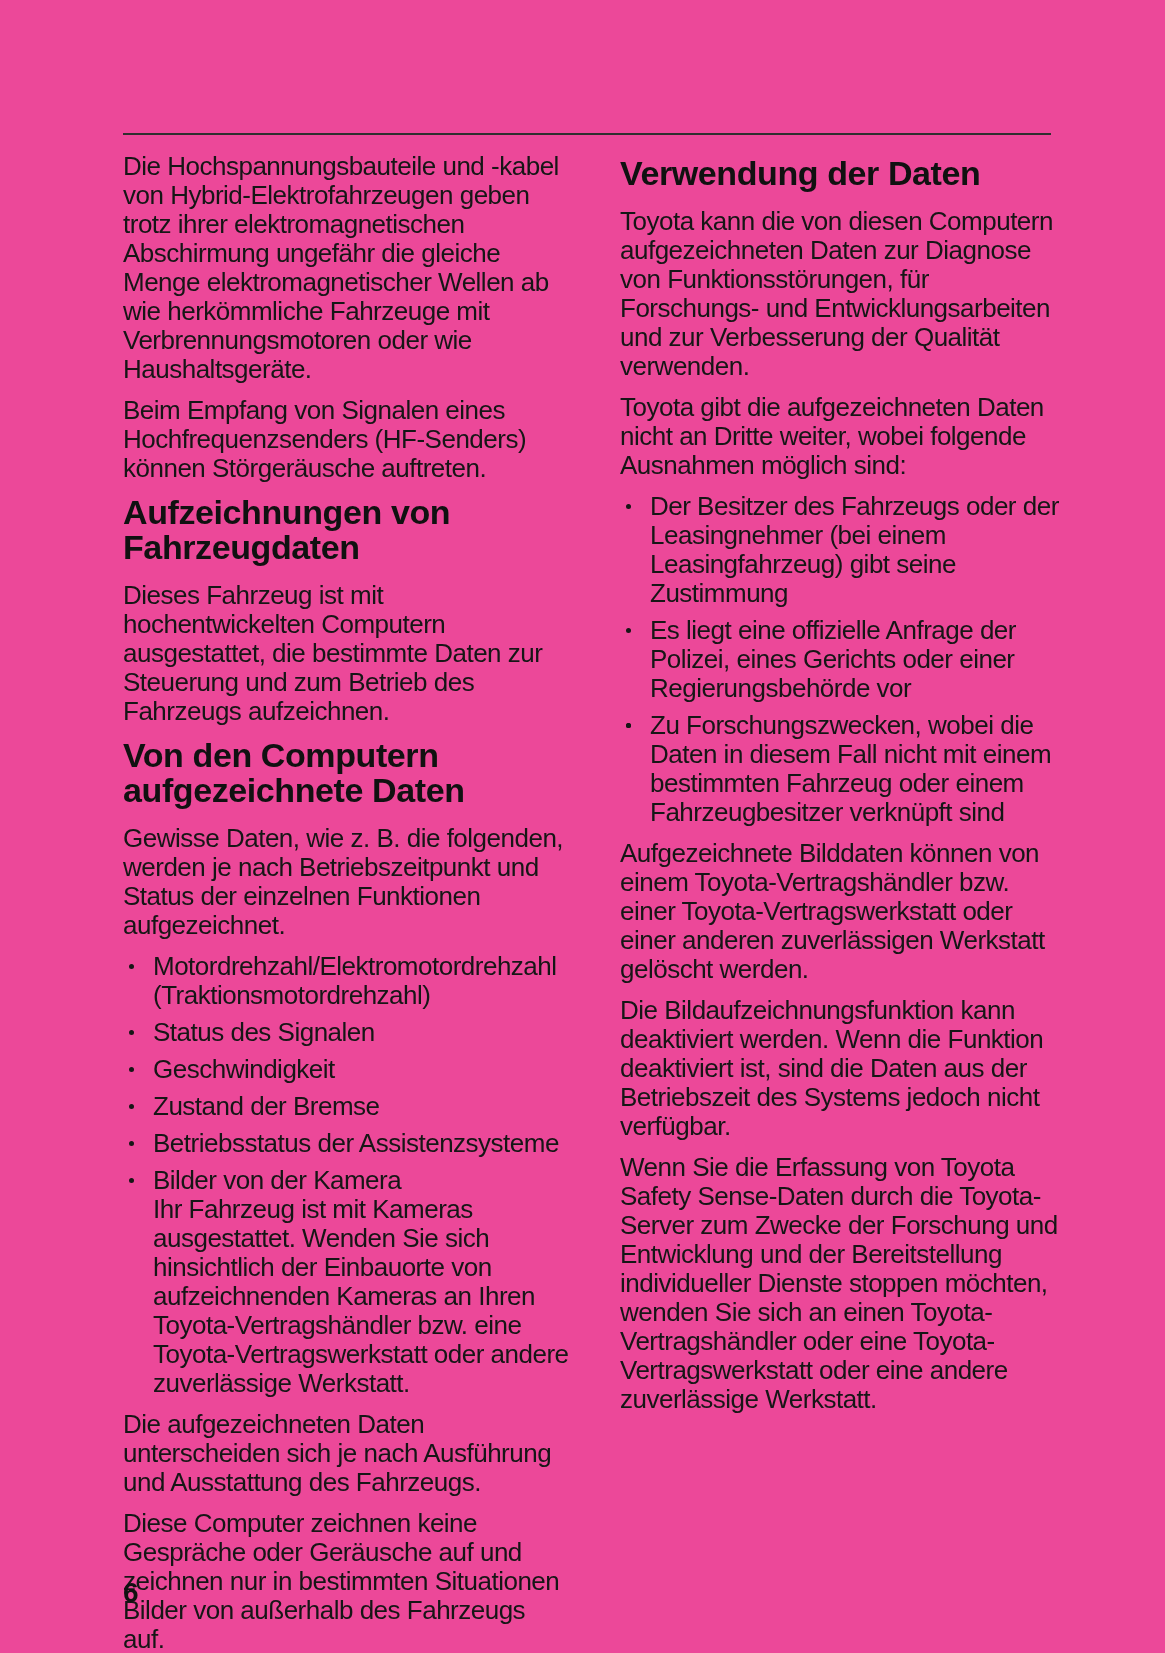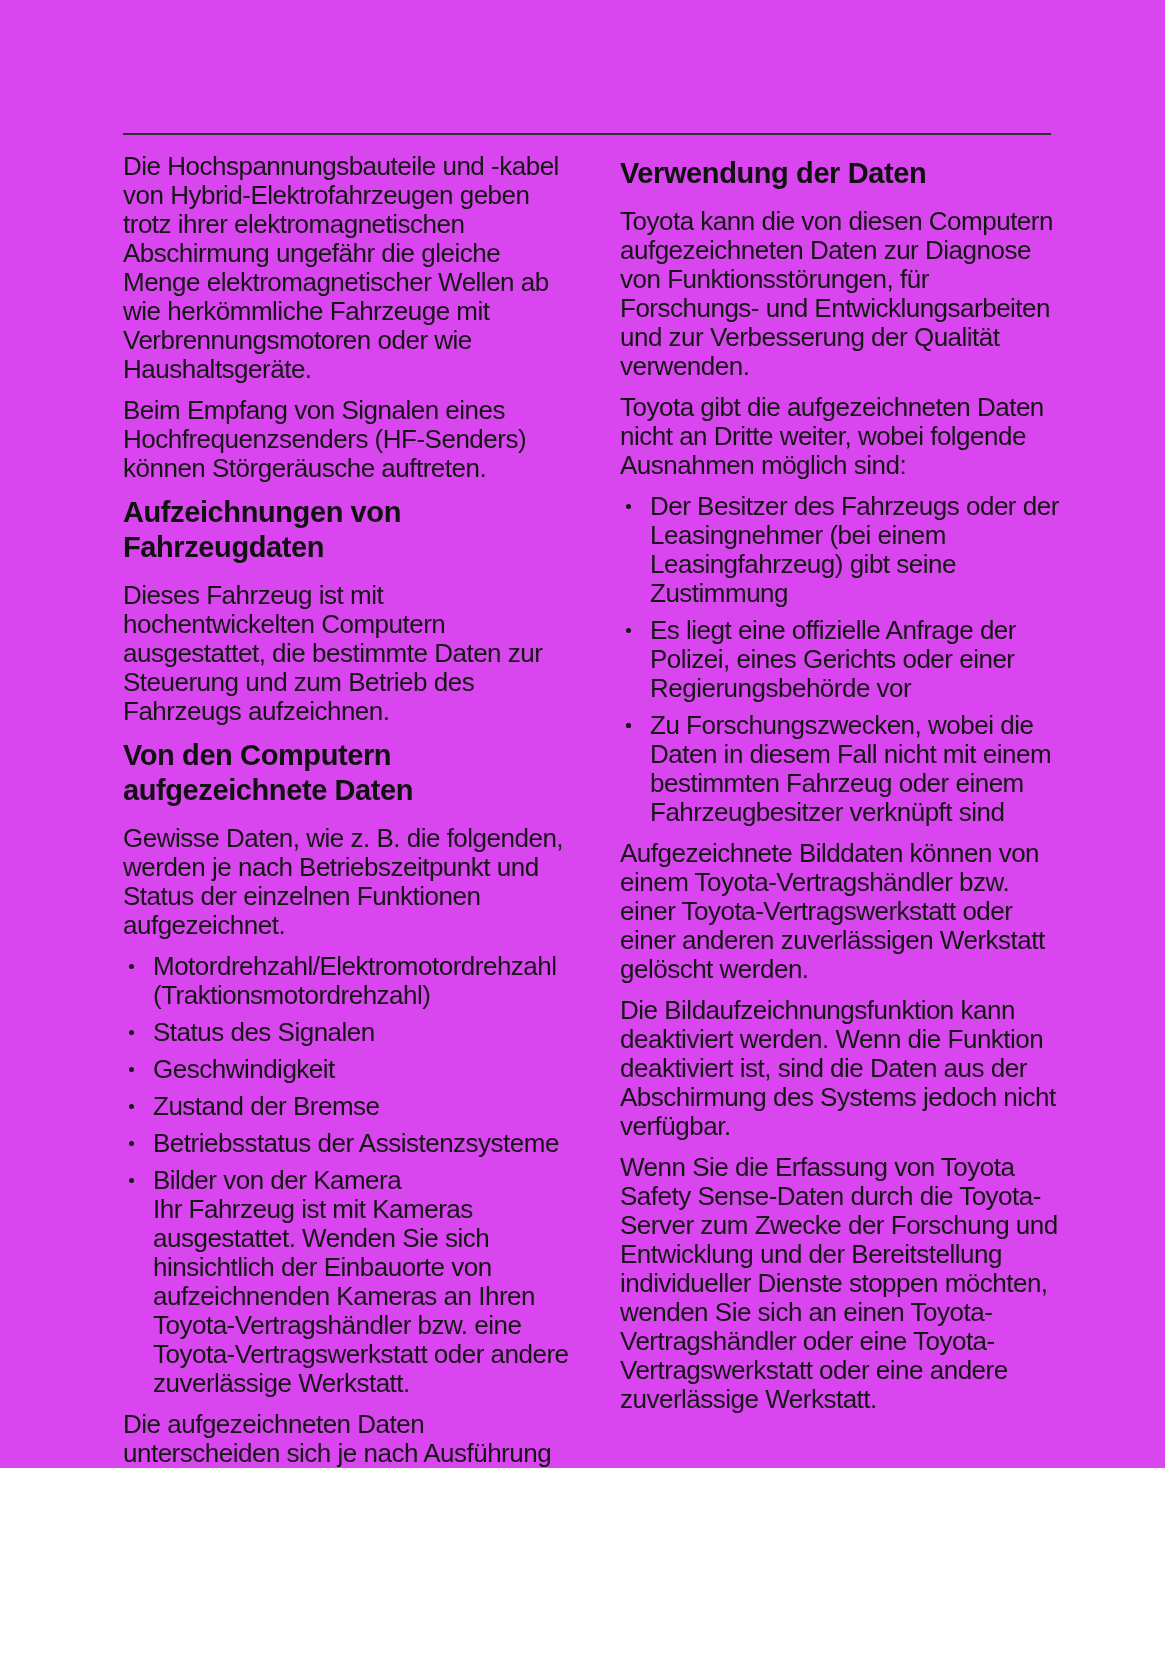--- a/index.html
+++ b/index.html
@@ -3,22 +3,22 @@
 <meta charset="utf-8">
 <style>
   html, body {
     margin: 0;
     padding: 0;
     background: #ffffff;
   }
   .page {
     position: relative;
     width: 1165px;
-    height: 1468px;
-    background: #d946ef;
+    height: 1653px;
+    background: #ec4899;
     font-family: "Liberation Sans", sans-serif;
     color: #161616;
     overflow: hidden;
   }
   .header-rule {
     position: absolute;
     left: 123px;
     top: 133px;
     width: 928px;
     height: 2px;
@@ -34,21 +34,21 @@
   .col {
     width: 450px;
     font-size: 26px;
     line-height: 29px;
     letter-spacing: -0.5px;
   }
   .col p {
     margin: 0 0 12px 0;
   }
   .col h2 {
-    font-size: 29px;
+    font-size: 34px;
     line-height: 35px;
     font-weight: 700;
     letter-spacing: -0.4px;
     margin: 10px 0 16px 0;
     color: #111111;
   }
   .col h2.h-first {
     margin-top: 4px;
   }
   .col ul {
@@ -151,21 +151,21 @@
         <li>
           <span class="bullet-dot"></span>
         </li>
         <li>
           <span class="bullet-dot"></span>
           <span>Zu Forschungszwecken, wobei die Daten in diesem Fall nicht mit einem bestimmten Fahrzeug oder einem Fahrzeugbesitzer verknüpft sind</span>
         </li>
       </ul>
 
       <p>Aufgezeichnete Bilddaten können von einem Toyota-Vertragshändler bzw. einer Toyota-Vertragswerkstatt oder einer anderen zuverlässigen Werkstatt gelöscht werden.</p>
-      <p>Die Bildaufzeichnungsfunktion kann deaktiviert werden. Wenn die Funktion deaktiviert ist, sind die Daten aus der Abschirmung des Systems jedoch nicht verfügbar.</p>
+      <p>Die Bildaufzeichnungsfunktion kann deaktiviert werden. Wenn die Funktion deaktiviert ist, sind die Daten aus der Betriebszeit des Systems jedoch nicht verfügbar.</p>
       <p>Wenn Sie die Erfassung von Toyota Safety Sense-Daten durch die Toyota-Server zum Zwecke der Forschung und Entwicklung und der Bereitstellung individueller Dienste stoppen möchten, wenden Sie sich an einen Toyota-Vertragshändler oder eine Toyota-Vertragswerkstatt oder eine andere zuverlässige Werkstatt.</p>
     </div>
 
   </div>
 
   <div class="page-number">6</div>
 
 </div>
 
 </body></html>

